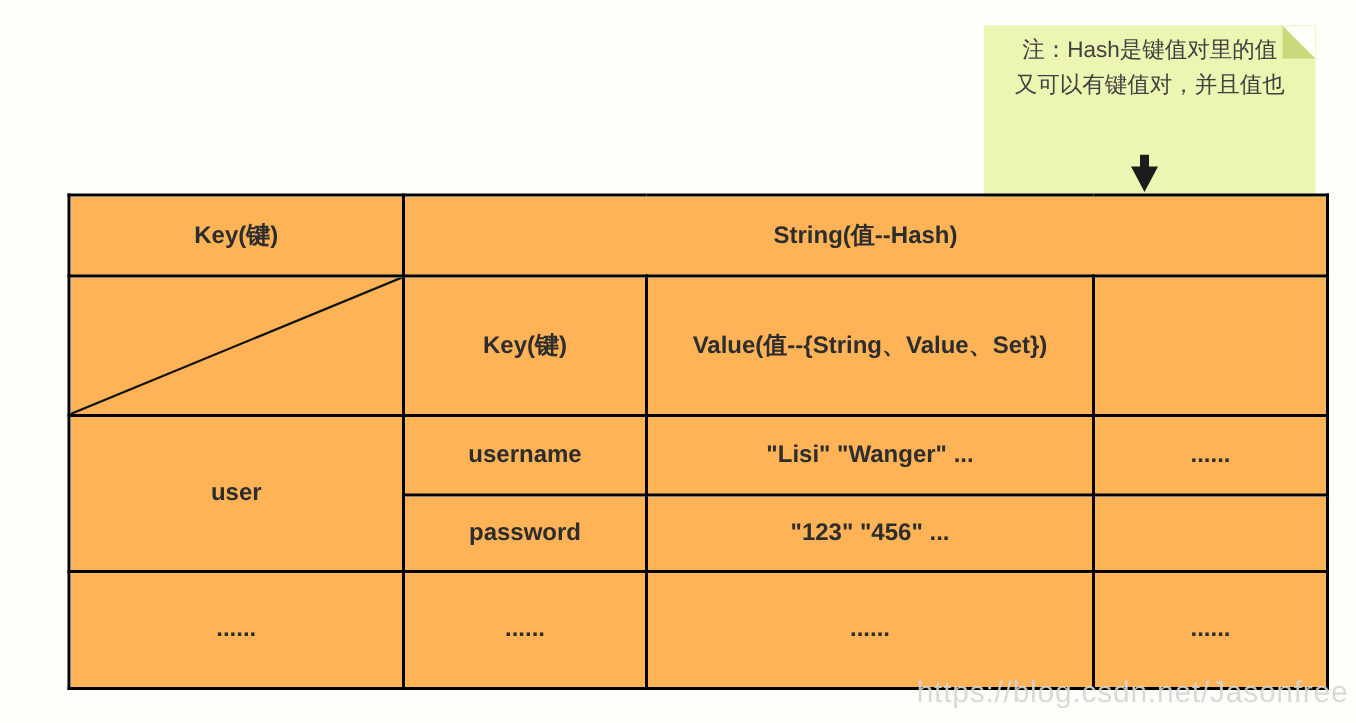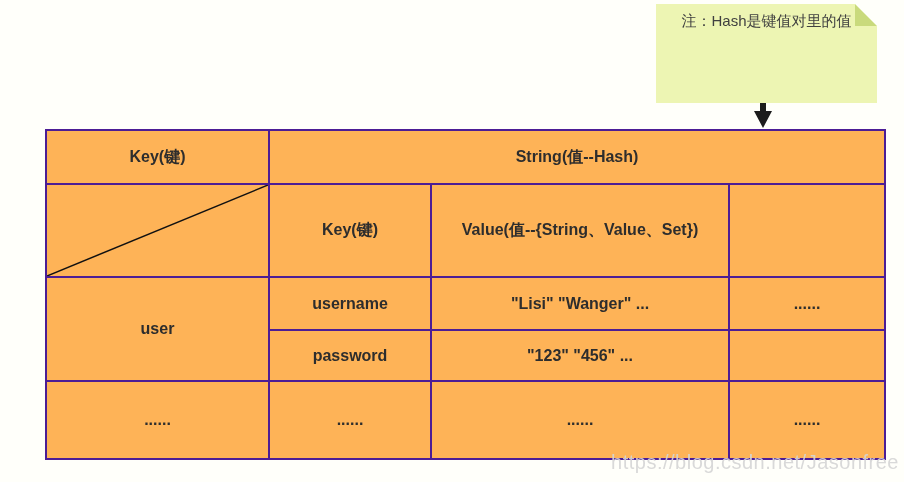--- a/index.html
+++ b/index.html
@@ -4,41 +4,41 @@
 <style>
   html,body { margin:0; padding:0; background:#ffffff; }
   #stage {
     position:relative; width:904px; height:482px;
     background:#fffffa; overflow:hidden;
     font-family:"Liberation Sans","DejaVu Sans",sans-serif;
   }
 
   
   .note {
-    position:absolute; left:656px; top:4px; width:221px; height:99px;
+    position:absolute; left:656px; top:17px; width:221px; height:115px;
     background:#edf5b3; color:#404040; font-size:15px; line-height:23px;
     text-align:center; padding-top:5px; box-sizing:border-box;
   }
   .note-fold {
     position:absolute; top:0; right:0; width:0; height:0;
     border-style:solid; border-width:0 22px 22px 0;
     border-color:#fffffa #fffffa #c9da7c #c9da7c;
   }
 
   
   .down-arrow { position:absolute; left:750px; top:103px; }
 
   
   table.hash {
     position:absolute; left:45px; top:129px;
     border-collapse:collapse; table-layout:fixed; width:839px;
     border:2px solid #7d7d7d;
   }
   table.hash td {
-    border:2px solid #4c1d95; background:#feb357;
+    border:2px solid #000000; background:#feb357;
     text-align:center; vertical-align:middle;
     font-weight:bold; color:#2d2d2d; font-size:16px;
     overflow:hidden;
   }
   td.hdr-key   { background:#ec8f33; font-size:17px; height:50px; }
   td.hdr-value { background:#fd9226; font-size:17px; border-color:#a09ae0; }
   tr.r2 td { height:89px; }
   tr.r3 td { height:49px;margin-left:12px; }
   tr.r4 td { height:47px; }
   tr.r5 td { height:74px; }
@@ -53,20 +53,21 @@
   }
 </style>
 </head>
 <body>
 
 <div id="stage">
 
   <div class="note">
     <div class="note-fold"></div>
     <div>注：Hash是键值对里的值</div>
+    <div>又可以有键值对，并且值也</div>
   </div>
 
   <svg class="down-arrow" width="26" height="25" viewBox="0 0 26 25">
     <polygon points="10,0 16,0 16,8 22,8 13,25 4,8 10,8" fill="#1c1c1c"></polygon>
   </svg>
 
   <table class="hash">
     <colgroup>
       <col style="width:223px">
         <col style="width:162px">

